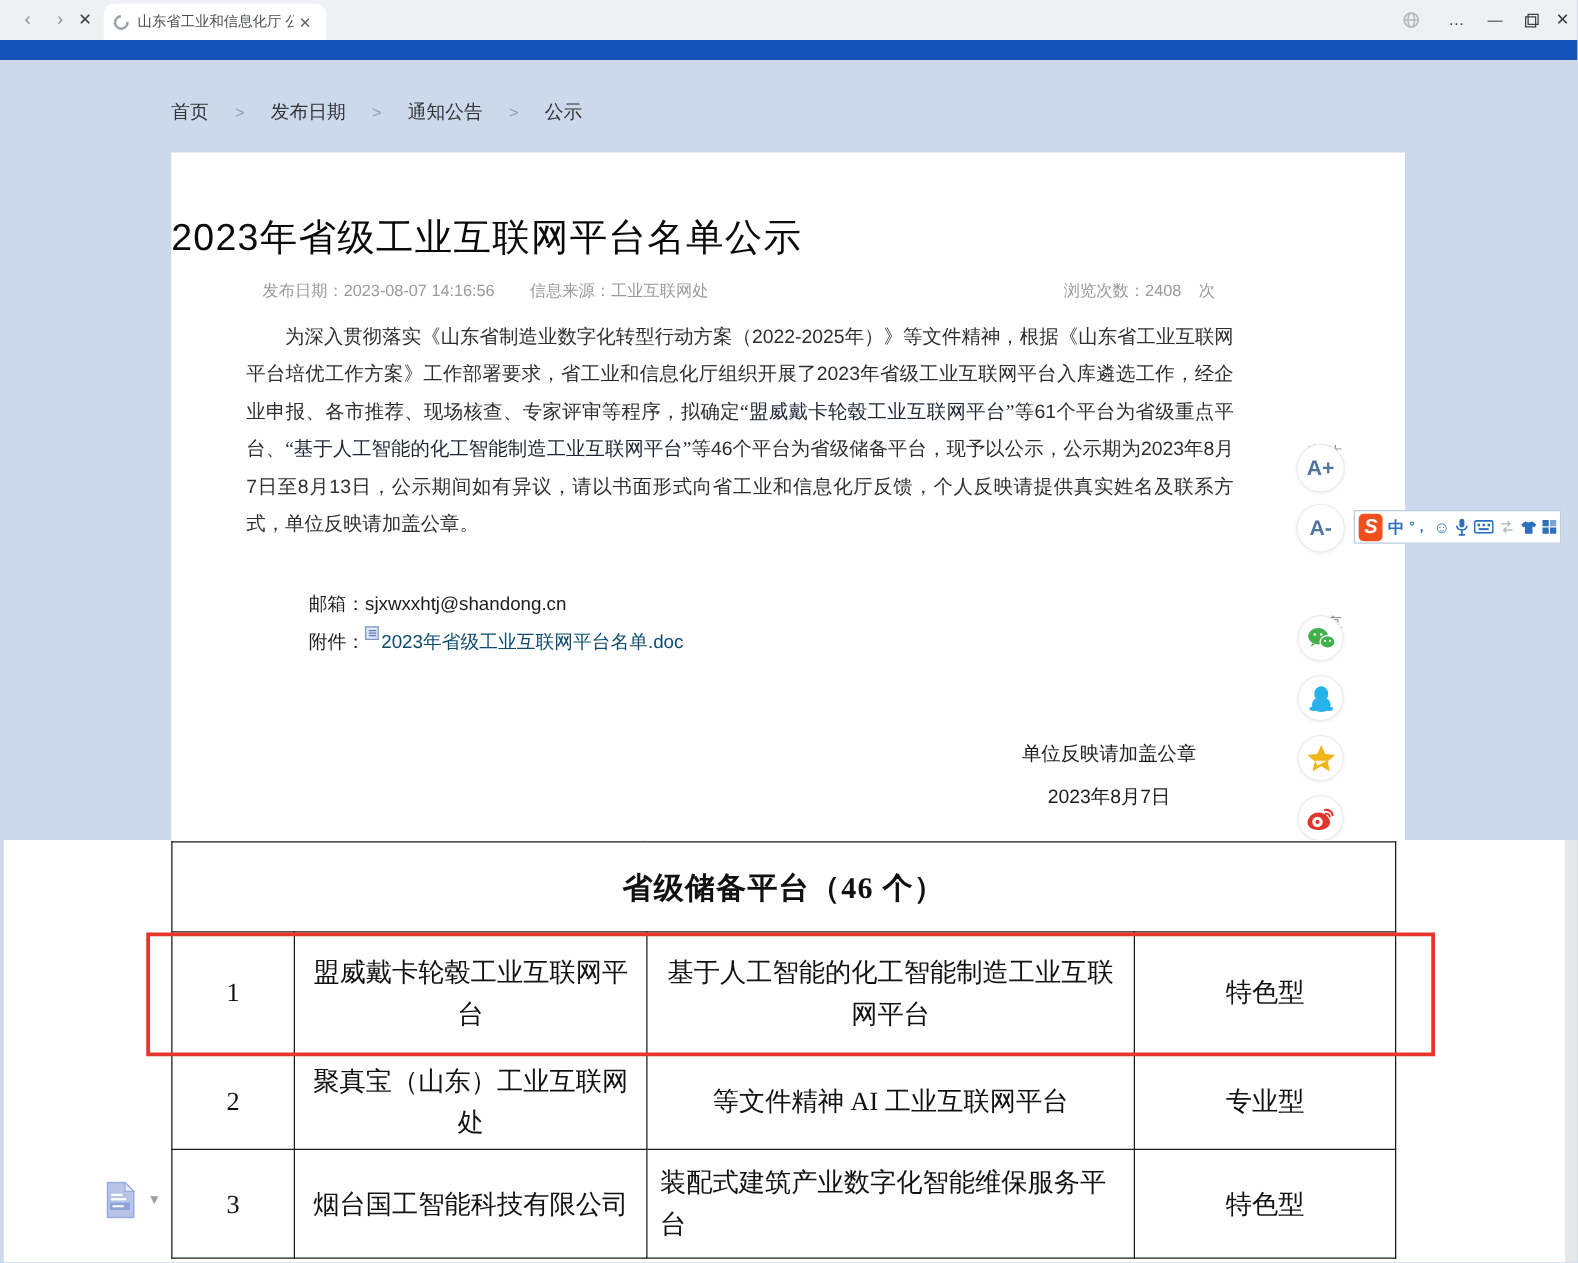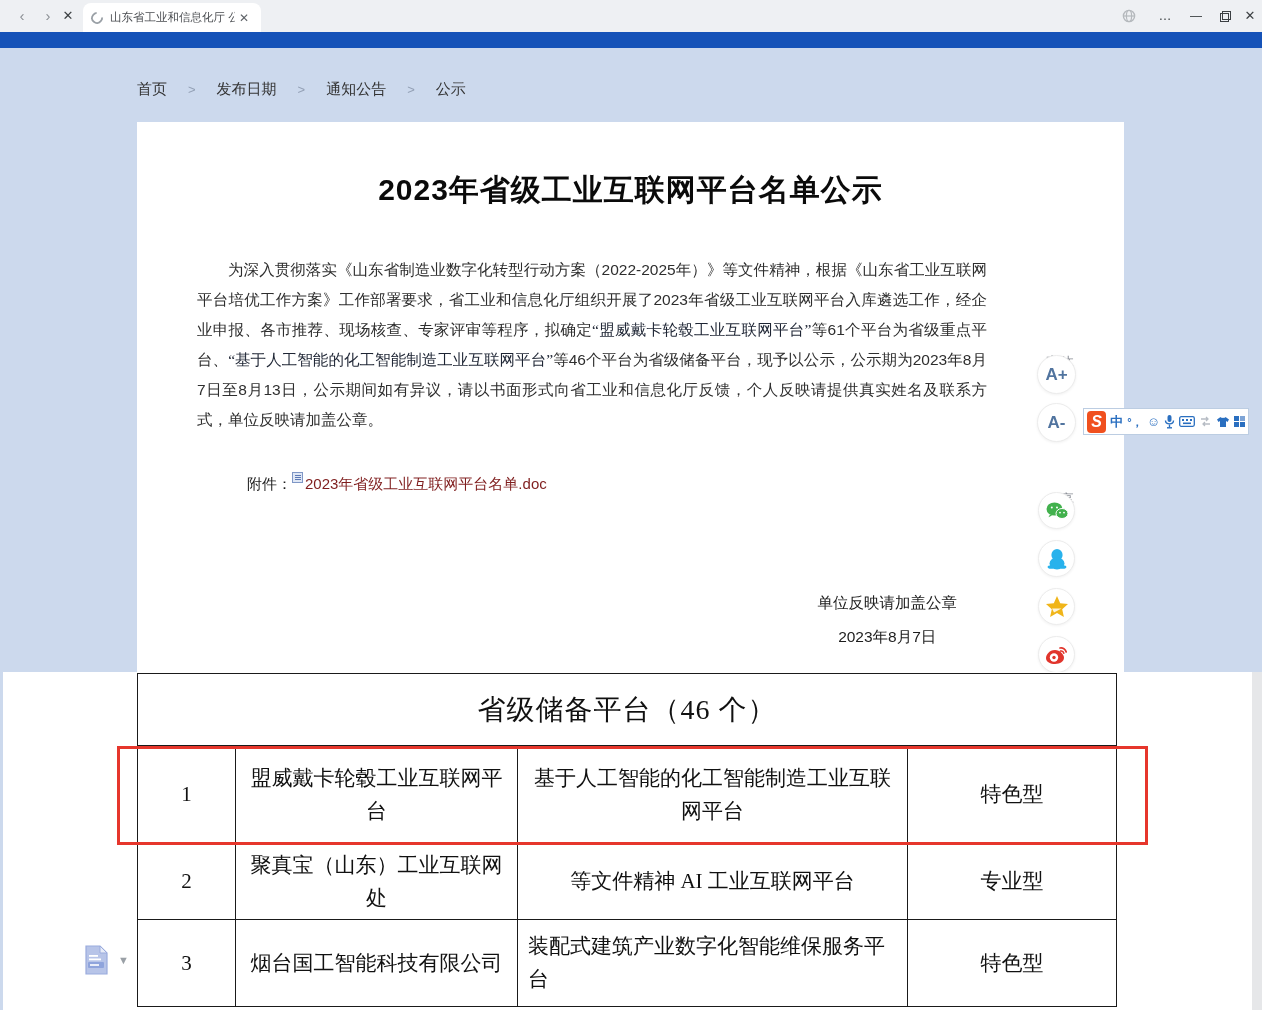--- a/index.html
+++ b/index.html
@@ -29,32 +29,32 @@
   .blue-bar { position:absolute; left:0; top:32px; width:1262px; height:16px; background:#1552b8; }
 
   
   .breadcrumb { position:absolute; left:137px; top:78px; height:22px; display:flex; align-items:center;
                 font-size:15px; color:#333; }
   .crumb { cursor:pointer; }
   .crumb-sep { color:#93a0b5; margin:0 21px; font-size:13px; }
 
   
   .card { position:absolute; left:137px; top:122px; width:987px; height:550px; background:#ffffff; }
-  .art-title { position:absolute; left:0; top:48px; width:100%; text-align:center; font-size:30px;
-               font-weight:bold; color:#0a0a0a; letter-spacing:1px; }
+  .art-title { position:absolute; left:0; top:48px; width:100%; font-size:30px;
+               font-weight:normal; color:#0a0a0a; letter-spacing:1px; }
   .meta { position:absolute; left:73px; right:152px; top:102px; display:flex; font-size:13px; color:#9a9a9a; }
   .meta .m-item { margin-right:28px; }
   .meta .m-views { margin-left:auto; margin-right:0; }
   .meta .m-unit { margin-left:14px; }
   .art-body { position:absolute; left:60px; top:133px; width:790px; font-size:15.5px; line-height:30px;
               color:#2e2e2e; text-align:justify; text-indent:2em; }
   .quoted { font-family:"Liberation Serif","DejaVu Serif",serif; color:#1d2433; }
   .contact { position:absolute; left:110px; top:347px; font-size:15px; color:#1c1c1c; line-height:30px; }
   .contact .row { height:30px; }
-  .attach-link { color:#7f1d1d; cursor:pointer; }
+  .attach-link { color:#0c4a6e; cursor:pointer; }
   .attach-icon { display:inline-block; width:11px; height:11px; border:1px solid #7f97c6; background:#dfe7f5;
                  vertical-align:super; margin-right:2px; position:relative; }
   .attach-icon::before { content:""; position:absolute; left:2px; top:2px; width:6px; height:1px; background:#5c79b5; box-shadow:0 2px 0 #5c79b5, 0 4px 0 #5c79b5; }
   .signature { position:absolute; right:167px; top:471px; text-align:center; font-size:15.5px; color:#1c1c1c; }
   .signature .sig-date { margin-top:13px; }
 
   
   .side-label { position:absolute; font-size:14px; color:#8d9199;margin-top:24px; }
   .font-btn { position:absolute; left:1037px; width:39px; height:39px; border-radius:50%; background:#fff;
               border:1px solid #ececec; box-shadow:0 1px 3px rgba(0,0,0,.06); text-align:center;
@@ -74,21 +74,21 @@
   .ime-grid i { width:5px; height:5px; background:#2a6fc0; }
   .ime-grid i:nth-child(2){ background:#7ea4d6; }
 
   
   .doc-overlay { position:absolute; left:3px; top:672px; width:1249px; height:338px; background:#ffffff; }
   .doc-scroll { position:absolute; left:1252px; top:672px; width:10px; height:338px; background:#e6e7e9; }
   table.plat { position:absolute; left:134px; top:1px; width:979px; border-collapse:collapse;
                font-family:"Liberation Serif","DejaVu Serif",serif; color:#111; table-layout:fixed; }
   table.plat th, table.plat td { border:1.5px solid #1a1a1a; text-align:center; vertical-align:middle;
                font-weight:normal; padding:4px 10px; }
-  table.plat th { font-size:28px; font-weight:normal; height:72px; letter-spacing:1px; }
+  table.plat th { font-size:24px; font-weight:bold; height:72px; letter-spacing:1px; }
   table.plat td { font-size:21px; line-height:1.55; }
   table.plat td.al { text-align:left; padding-left:10px; }
   .red-box { position:absolute; left:114px; top:74px; width:1031px; height:99px; border:3px solid #e6362c;
              pointer-events:none; }
   .doc-widget { position:absolute; left:80px; top:273px; display:flex; align-items:center; cursor:pointer; }
   .doc-widget .caret { color:#9aa0a6; font-size:11px; margin-left:9px; }
 
   .icon-svg { display:block; }
 </style>
 </head>
@@ -126,24 +126,30 @@
     <span class="crumb">发布日期</span>
     <span class="crumb-sep">&gt;</span>
     <span class="crumb">通知公告</span>
     <span class="crumb-sep">&gt;</span>
     <span class="crumb">公示</span>
   </div>
 
 <div class="card">
   <div class="art-title">2023年省级工业互联网平台名单公示</div>
 
+  <div class="meta">
+    <span class="m-item"><span>发布日期：</span><span>2023-08-07 14:16:56</span></span>
+    <span class="m-item"><span>信息来源：</span><span>工业互联网处</span></span>
+    <span class="m-views"><span>浏览次数：</span><span>2408</span><span class="m-unit">次</span></span>
+  </div>
 
   <div class="art-body"><span>为深入贯彻落实《山东省制造业数字化转型行动方案（2022-2025年）》等文件精神，根据《山东省工业互联网平台培优工作方案》工作部署要求，省工业和信息化厅组织开展了2023年省级工业互联网平台入库遴选工作，经企业申报、各市推荐、现场核查、专家评审等程序，拟确定</span><span class="quoted">“盟威戴卡轮毂工业互联网平台”</span><span>等61个平台为省级重点平台、</span><span class="quoted">“基于人工智能的化工智能制造工业互联网平台”</span><span>等46个平台为省级储备平台，现予以公示，公示期为2023年8月7日至8月13日，公示期间如有异议，请以书面形式向省工业和信息化厅反馈，个人反映请提供真实姓名及联系方式，单位反映请加盖公章。</span></div>
 
   <div class="contact">
+    <div class="row"><span>邮箱：</span><span>sjxwxxhtj@shandong.cn</span></div>
     <div class="row">
       <span>附件：</span><span class="attach-icon"></span><span class="attach-link">2023年省级工业互联网平台名单.doc</span>
     </div>
   </div>
 
   <div class="signature">
     <div>单位反映请加盖公章</div>
     <div class="sig-date">2023年8月7日</div>
   </div>
 </div>

